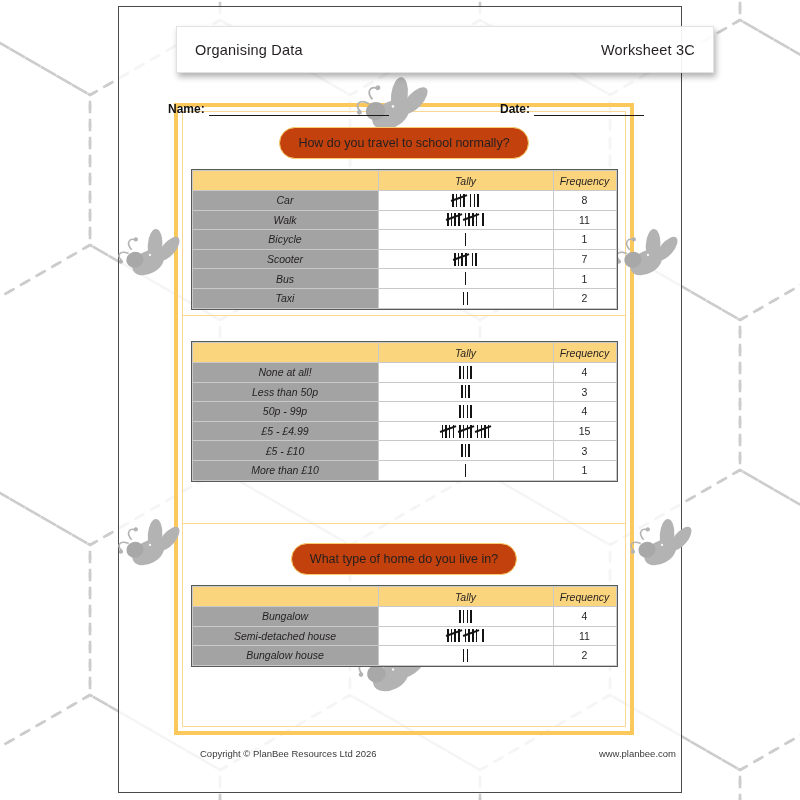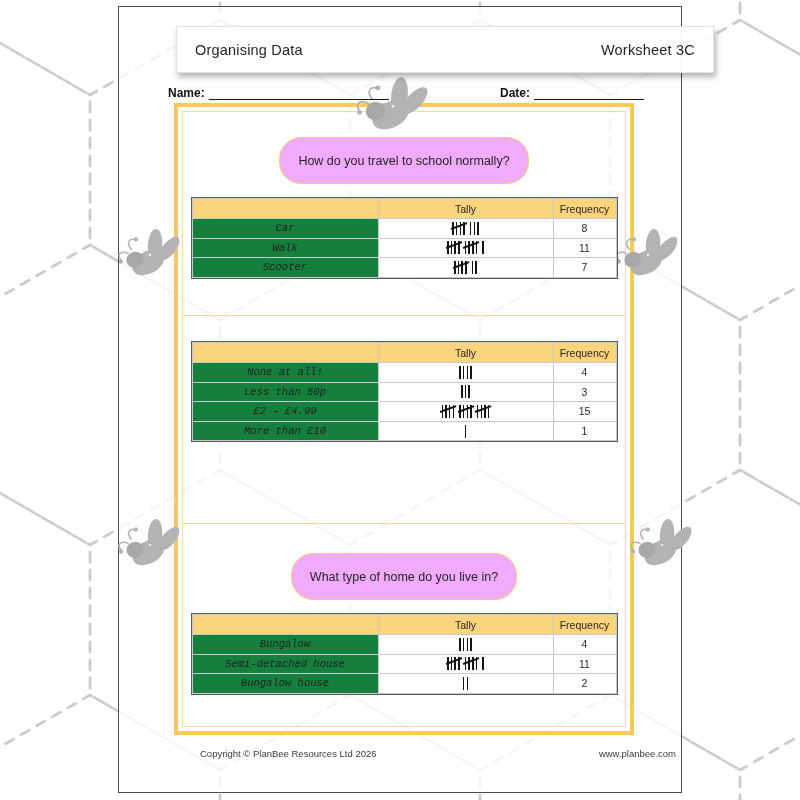--- a/index.html
+++ b/index.html
@@ -44,21 +44,21 @@
     z-index:6;
     display:flex; align-items:center; justify-content:space-between;
     padding:0 18px;
   }
   #title-bar .t {
     font-size:14.5px; color:#231f20; letter-spacing:.2px; white-space:nowrap;
   }
 
   
   #namedate {
-    position:absolute; left:168px; top:80px; width:476px; height:20px;
+    position:absolute; left:168px; top:96px; width:476px; height:20px;
     z-index:6; display:flex; align-items:flex-end;
   }
   #namedate .lbl { font-size:12px; font-weight:bold; color:#111; }
   #namedate .rule {
     border-bottom:1.4px solid #1a1a1a; height:13px;
   }
   .rule-name { width:180px; margin-left:4px; }
   .rule-date { width:110px; margin-left:4px; }
   #namedate .spacer { flex:1; }
 
@@ -77,25 +77,25 @@
   }
   .frame-div {
     position:absolute; left:182px; width:444px; height:0;
     border-top:1.2px solid #FBD88F; z-index:3;
   }
 
   
   .section { position:absolute; left:182px; width:444px; z-index:5; }
 
   .q-pill {
-    margin:14px auto;
-    background:#f0abfc;
+    margin:4px auto;
+    background:#c2410c;
     border:1.6px solid #F8CE6C;
     border-radius:22px;
-    height:47px;
+    height:32px;
     display:flex; align-items:center; justify-content:center;
     font-size:12.5px; color:#231f20;
     padding:0 18px;
     width:fit-content;
   }
 
   table.tally {
     margin:11px auto 0 auto;
     width:424px;
     border-collapse:collapse;
@@ -109,23 +109,23 @@
 
   table.tally th, table.tally td {
     border:0.9px solid #c9c9c9;
     height:19.6px;
     text-align:center;
     vertical-align:middle;
     font-size:10.5px;
     color:#231f20;
     padding:0;
   }
-  table.tally thead th { background:#FBD57E; font-weight:normal; height:20px; }
+  table.tally thead th { background:#FBD57E; font-style:italic; font-weight:normal; height:20px; }
   table.tally thead th.blank { background:#FBD57E; }
-  table.tally tbody td.cat { background:#15803d; font-style:italic;font-family:Liberation Mono, monospace; }
+  table.tally tbody td.cat { background:#a3a3a3; font-style:italic; }
   table.tally tbody td.tal { background:#ffffff; }
   table.tally tbody td.freq { background:#ffffff; font-style:normal; }
 
   
   table.tally { outline:1.6px solid #58595b; }
 
   
   .tally-wrap { display:flex; align-items:center; justify-content:center; gap:5px; height:100%; }
   .tgroup { position:relative; display:inline-block; height:13px; }
   .tgroup .bars { display:flex; gap:2.1px; height:13px; }
@@ -365,20 +365,33 @@
               <span class="tgroup">
                 <span class="bars">
                   <span class="bar"></span>
                 </span>
               </span>
             </div>
           </td>
           <td class="freq">11</td>
         </tr>
         <tr>
+          <td class="cat">Bicycle</td>
+          <td class="tal">
+            <div class="tally-wrap">
+              <span class="tgroup">
+                <span class="bars">
+                  <span class="bar"></span>
+                </span>
+              </span>
+            </div>
+          </td>
+          <td class="freq">1</td>
+        </tr>
+        <tr>
           <td class="cat">Scooter</td>
           <td class="tal">
             <div class="tally-wrap">
               <span class="tgroup">
                 <span class="bars">
                   <span class="bar"></span>
                   <span class="bar"></span>
                   <span class="bar"></span>
                   <span class="bar"></span>
                 </span>
@@ -386,20 +399,47 @@
               </span>
               <span class="tgroup">
                 <span class="bars">
                   <span class="bar"></span>
                   <span class="bar"></span>
                 </span>
               </span>
             </div>
           </td>
           <td class="freq">7</td>
+        </tr>
+        <tr>
+          <td class="cat">Bus</td>
+          <td class="tal">
+            <div class="tally-wrap">
+              <span class="tgroup">
+                <span class="bars">
+                  <span class="bar"></span>
+                </span>
+              </span>
+            </div>
+          </td>
+          <td class="freq">1</td>
+        </tr>
+        <tr>
+          <td class="cat">Taxi</td>
+          <td class="tal">
+            <div class="tally-wrap">
+              <span class="tgroup">
+                <span class="bars">
+                  <span class="bar"></span>
+                  <span class="bar"></span>
+                </span>
+              </span>
+            </div>
+          </td>
+          <td class="freq">2</td>
         </tr>
       </tbody>
   </table>
 </div>
 
 <div class="section" style="top:331px;">
   <table class="tally">
     <colgroup>
         <col class="c1">
         <col class="c2">
@@ -438,21 +478,37 @@
                   <span class="bar"></span>
                   <span class="bar"></span>
                   <span class="bar"></span>
                 </span>
               </span>
             </div>
           </td>
           <td class="freq">3</td>
         </tr>
         <tr>
-          <td class="cat">£2 - £4.99</td>
+          <td class="cat">50p - 99p</td>
+          <td class="tal">
+            <div class="tally-wrap">
+              <span class="tgroup">
+                <span class="bars">
+                  <span class="bar"></span>
+                  <span class="bar"></span>
+                  <span class="bar"></span>
+                  <span class="bar"></span>
+                </span>
+              </span>
+            </div>
+          </td>
+          <td class="freq">4</td>
+        </tr>
+        <tr>
+          <td class="cat">£5 - £4.99</td>
           <td class="tal">
             <div class="tally-wrap">
               <span class="tgroup">
                 <span class="bars">
                   <span class="bar"></span>
                   <span class="bar"></span>
                   <span class="bar"></span>
                   <span class="bar"></span>
                 </span>
                 <span class="slash"></span>
@@ -471,20 +527,35 @@
                   <span class="bar"></span>
                   <span class="bar"></span>
                   <span class="bar"></span>
                   <span class="bar"></span>
                 </span>
                 <span class="slash"></span>
               </span>
             </div>
           </td>
           <td class="freq">15</td>
+        </tr>
+        <tr>
+          <td class="cat">£5 - £10</td>
+          <td class="tal">
+            <div class="tally-wrap">
+              <span class="tgroup">
+                <span class="bars">
+                  <span class="bar"></span>
+                  <span class="bar"></span>
+                  <span class="bar"></span>
+                </span>
+              </span>
+            </div>
+          </td>
+          <td class="freq">3</td>
         </tr>
         <tr>
           <td class="cat">More than £10</td>
           <td class="tal">
             <div class="tally-wrap">
               <span class="tgroup">
                 <span class="bars">
                   <span class="bar"></span>
                 </span>
               </span>

